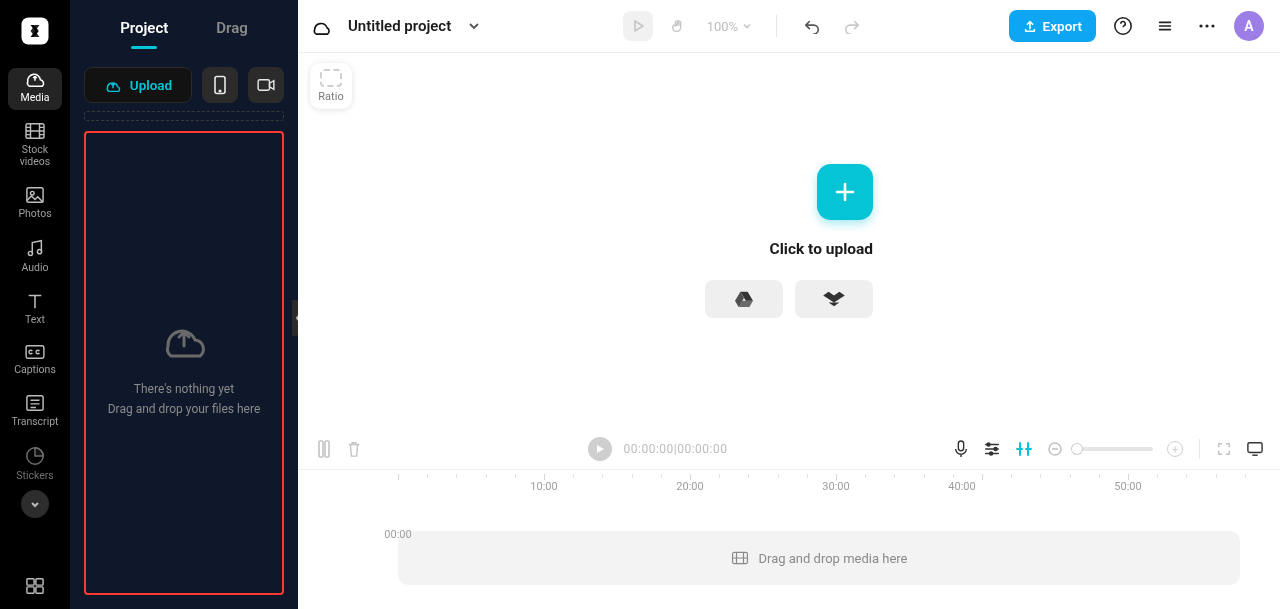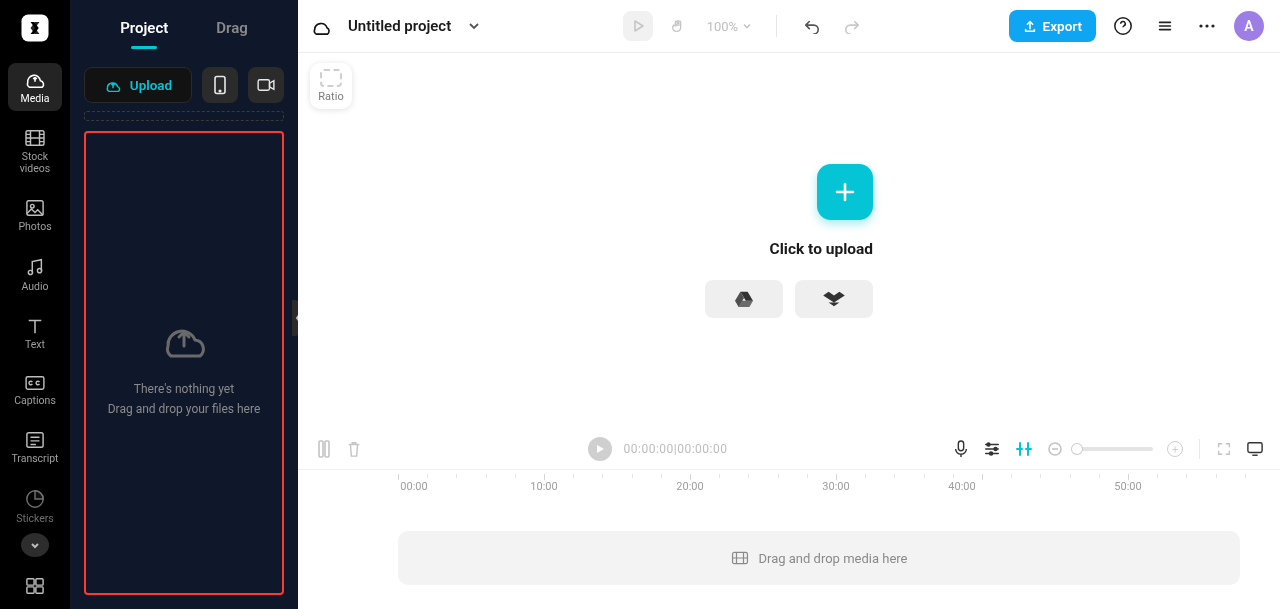--- a/index.html
+++ b/index.html
@@ -9,21 +9,21 @@
   
   .rail {
     width: 70px;
     background:#000;
     display:flex; flex-direction:column; align-items:center;
     padding-top:12px;
     position:relative;
   }
   .rail-logo { width:38px; height:38px; display:flex; align-items:center; justify-content:center; margin-bottom:18px; }
   .rail-item {
-    width:54px; padding:6px 0 6px; margin-bottom:12px;
+    width:54px; padding:0 0 6px; margin-bottom:12px;
     display:flex; flex-direction:column; align-items:center; justify-content:flex-start;
     color:#9e9e9e; font-size:10.5px; gap:4px; border-radius:8px;
   }
   .rail-item.active { background:#242424; color:#fff; }
   .rail-item svg { display:block; }
   .rail-item span { line-height:12px; text-align:center; }
   .rail-expand {
     width:28px; height:28px; border-radius:50%; background:#2d2d2d;
     display:flex; align-items:center; justify-content:center; color:#bbb;
     margin-top:-10px; margin-bottom:14px;
@@ -529,21 +529,21 @@
             <rect x="2" y="2" width="16" height="11" rx="2"></rect>
             <path d="M7 16h6"></path>
           </svg>
         </span>
     </div>
   </div>
 
   <div class="ruler">
     <div class="ruler-inner" id="ruler-inner">
         <div class="tick" style="left: 0px;"></div>
-        <div class="tick-label" style="left: 16px;">00:00</div>
+        <div class="tick-label" style="left: 0px; margin-top: 48px;">00:00</div>
         <div class="tick small" style="left: 29.2px;"></div>
         <div class="tick small" style="left: 58.4px;"></div>
         <div class="tick small" style="left: 87.6px;"></div>
         <div class="tick small" style="left: 116.8px;"></div>
         <div class="tick" style="left: 146px;"></div>
         <div class="tick-label" style="left: 146px;">10:00</div>
         <div class="tick small" style="left: 175.2px;"></div>
         <div class="tick small" style="left: 204.4px;"></div>
         <div class="tick small" style="left: 233.6px;"></div>
         <div class="tick small" style="left: 262.8px;"></div>

